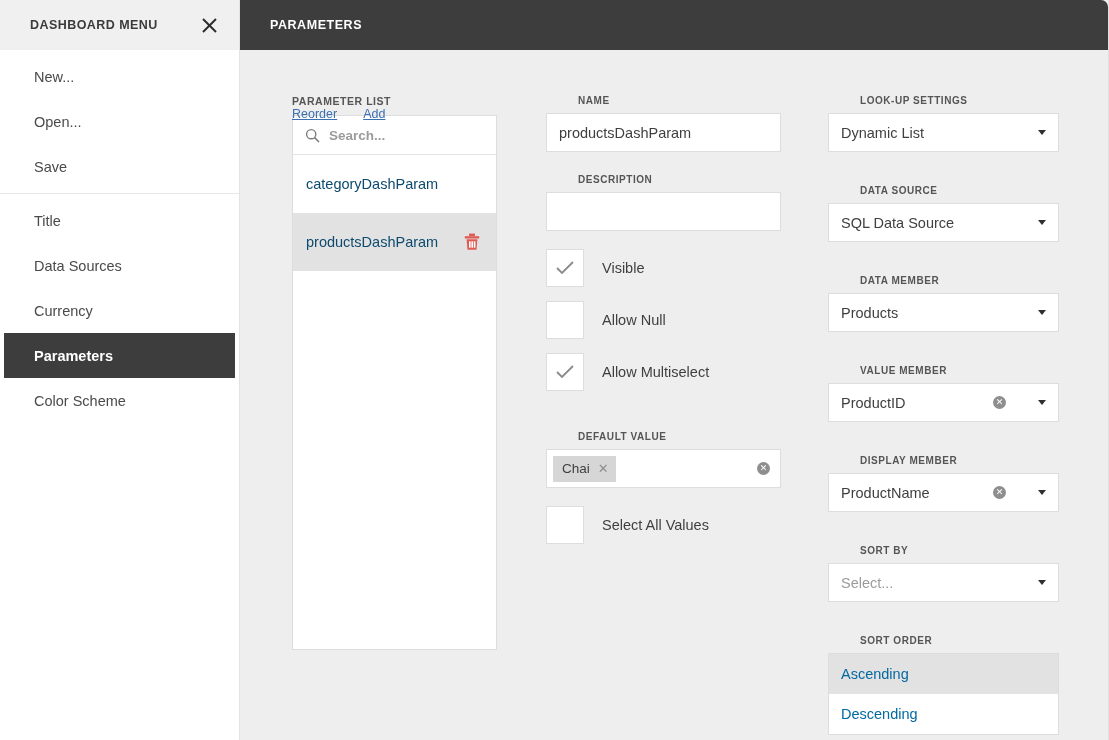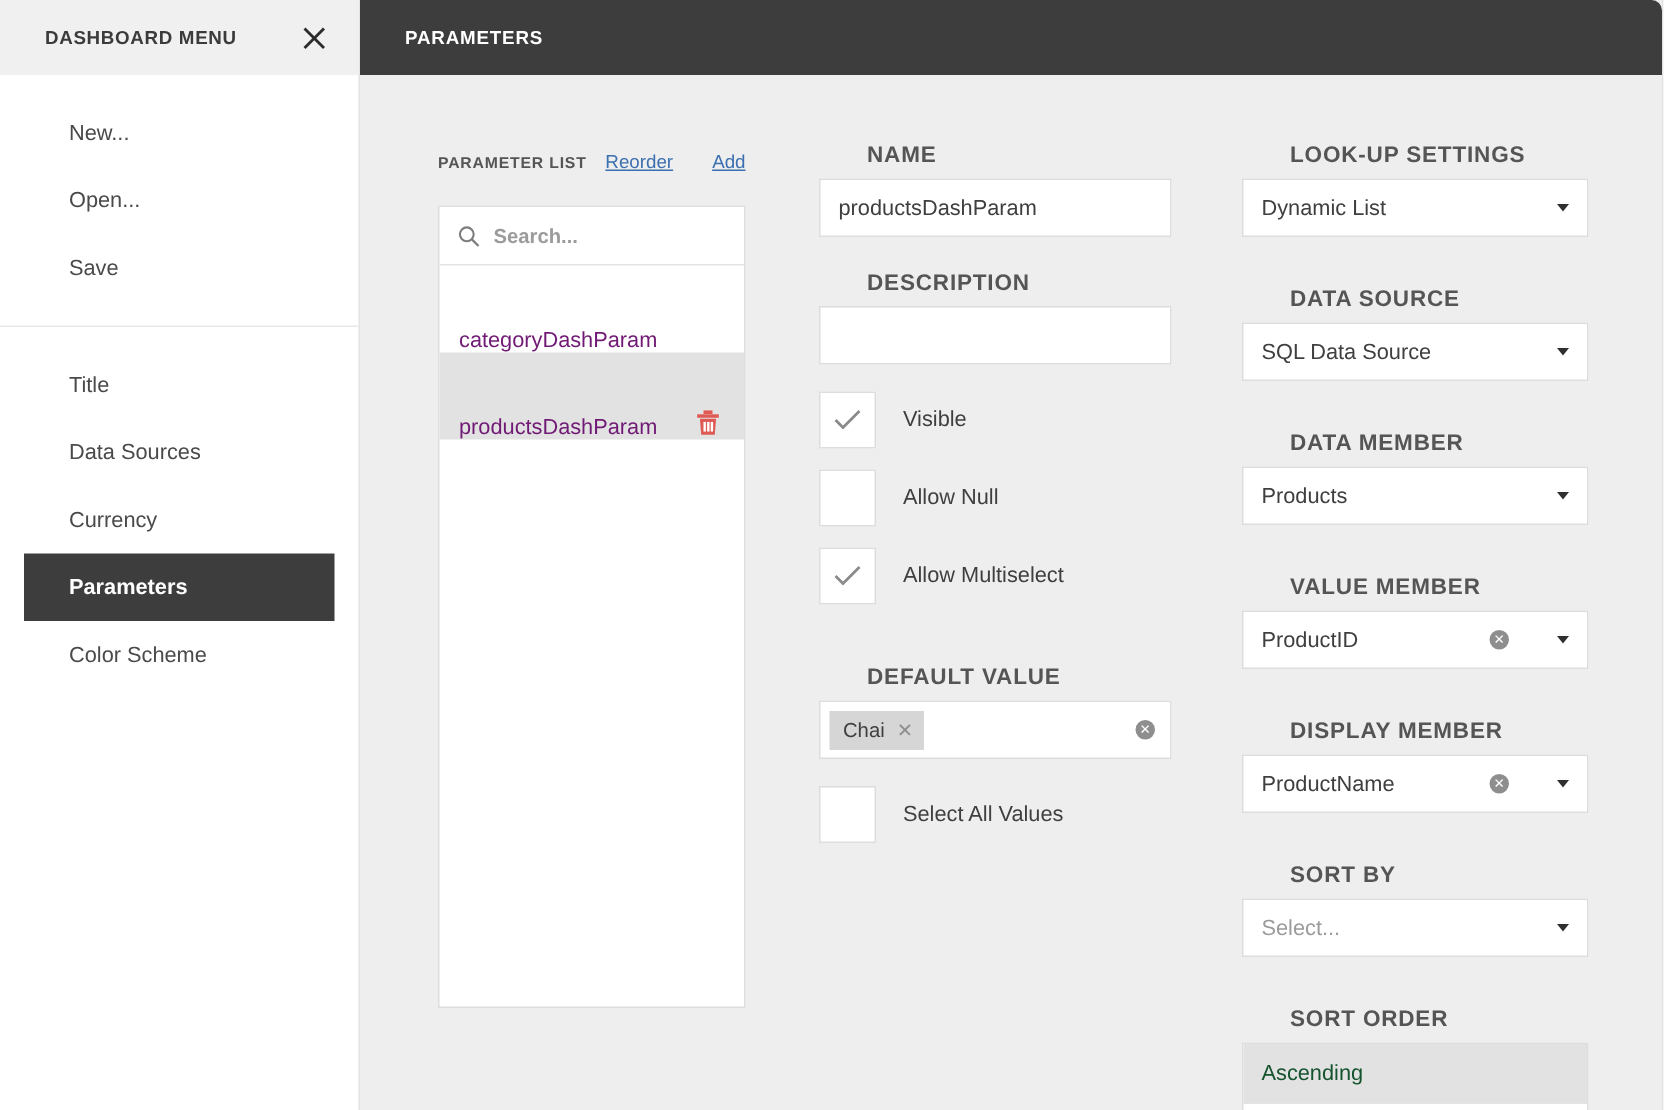--- a/index.html
+++ b/index.html
@@ -52,21 +52,21 @@
 
   #close-btn {
     width: 28px;
     height: 28px;
     display: flex;
     align-items: center;
     justify-content: center;
     cursor: pointer;
   }
 
-  .menu-group { padding: 16px; }
+  .menu-group { padding: 4px; }
   .menu-group.divided { border-top: 1px solid #e8e8e8; }
 
   .menu-item {
     height: 45px;
     display: flex;
     align-items: center;
     padding-left: 30px;
     font-size: 14.5px;
     color: #4a4a4a;
     cursor: pointer;
@@ -111,24 +111,25 @@
   
   #col-list {
     position: absolute;
     left: 52px;
     top: 45px;
     width: 205px;
   }
 
   #list-head {
     display: flex;
-    align-items: flex-end;
+    align-items: flex-start;
     justify-content: space-between;
     height: 20px;
-    margin-bottom: 22px;
+    margin-bottom: 0;
+    flex-direction: column;
   }
 
   .section-label {
     font-size: 10.5px;
     font-weight: bold;
     letter-spacing: 0.55px;
     color: #555555;
     text-transform: uppercase;
   }
 
@@ -166,25 +167,25 @@
     background: transparent;
     margin-left: 9px;
     width: 140px;
     font-weight: bold;
   }
   #search-input::placeholder { color: #9b9b9b; }
 
   .param-row {
     height: 58px;
     display: flex;
-    align-items: flex-end;
+    align-items: center;
     justify-content: space-between;
     padding: 0 14px 0 13px;
     font-size: 14.5px;
-    color: #701a75;
+    color: #0c4a6e;
     cursor: pointer;
   }
   .param-row.selected { background: #e2e2e2; }
 
   .trash-btn {
     width: 20px; height: 22px;
     display: flex; align-items: center; justify-content: center;
     cursor: pointer;
   }
 
@@ -197,21 +198,21 @@
   }
   #col-right {
     position: absolute;
     left: 588px;
     top: 45px;
     width: 231px;
   }
 
   .field { margin-bottom: 0; }
   .field-label {
-    font-size: 15px;
+    font-size: 10px;
     font-weight: bold;
     letter-spacing: 0.55px;
     color: #555555;
     text-transform: uppercase;
     display: block;
     margin-bottom: 7px;
     padding-left: 32px;
   }
 
   .text-input {
@@ -342,21 +343,21 @@
     background: #ffffff;
     width: 100%;
     overflow: hidden;
   }
   .radio-item {
     height: 40px;
     display: flex;
     align-items: center;
     padding-left: 12px;
     font-size: 14.5px;
-    color: #14532d;
+    color: #0369a1;
     border-bottom: 1px solid #e4e4e4;
     cursor: pointer;
   }
   .radio-item:last-child { border-bottom: none; }
   .radio-item.selected { background: #e2e2e2; }
 
   .sp-14 { height: 14px; }
   .sp-18 { height: 18px; }
   .sp-22 { height: 22px; }
   .sp-33 { height: 33px; }

